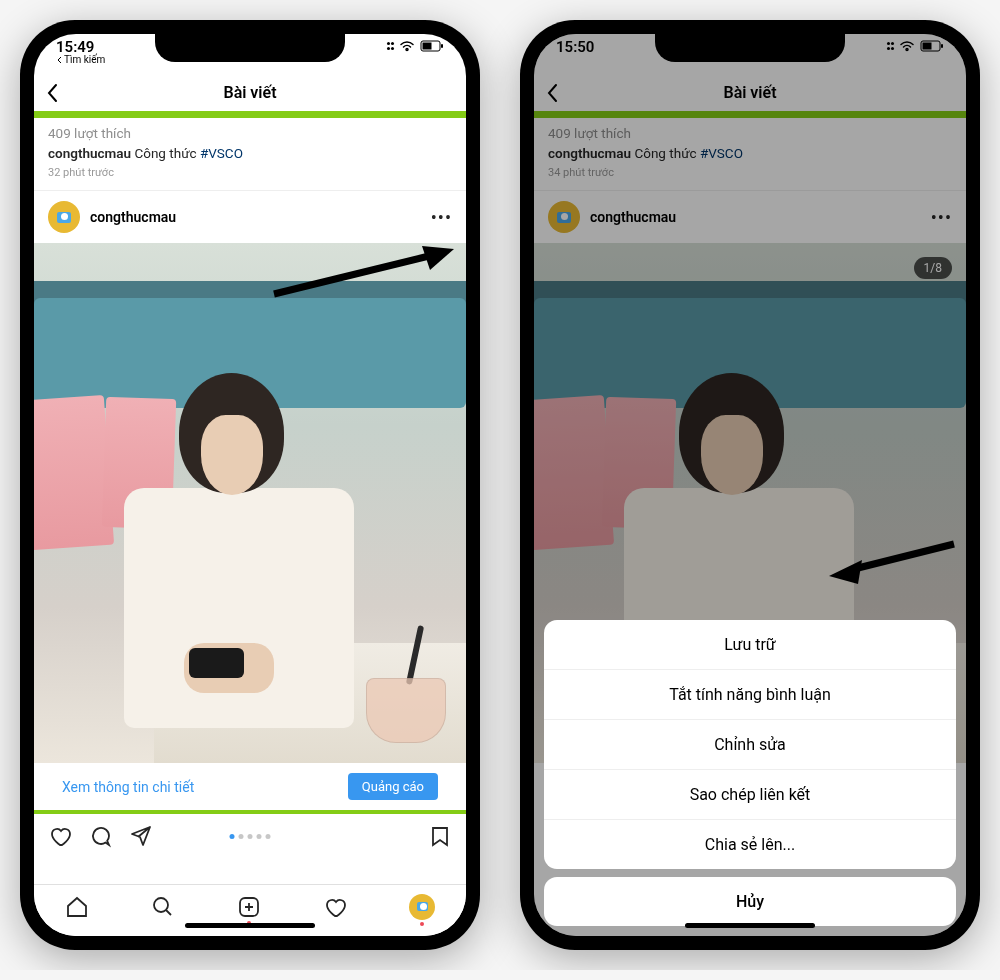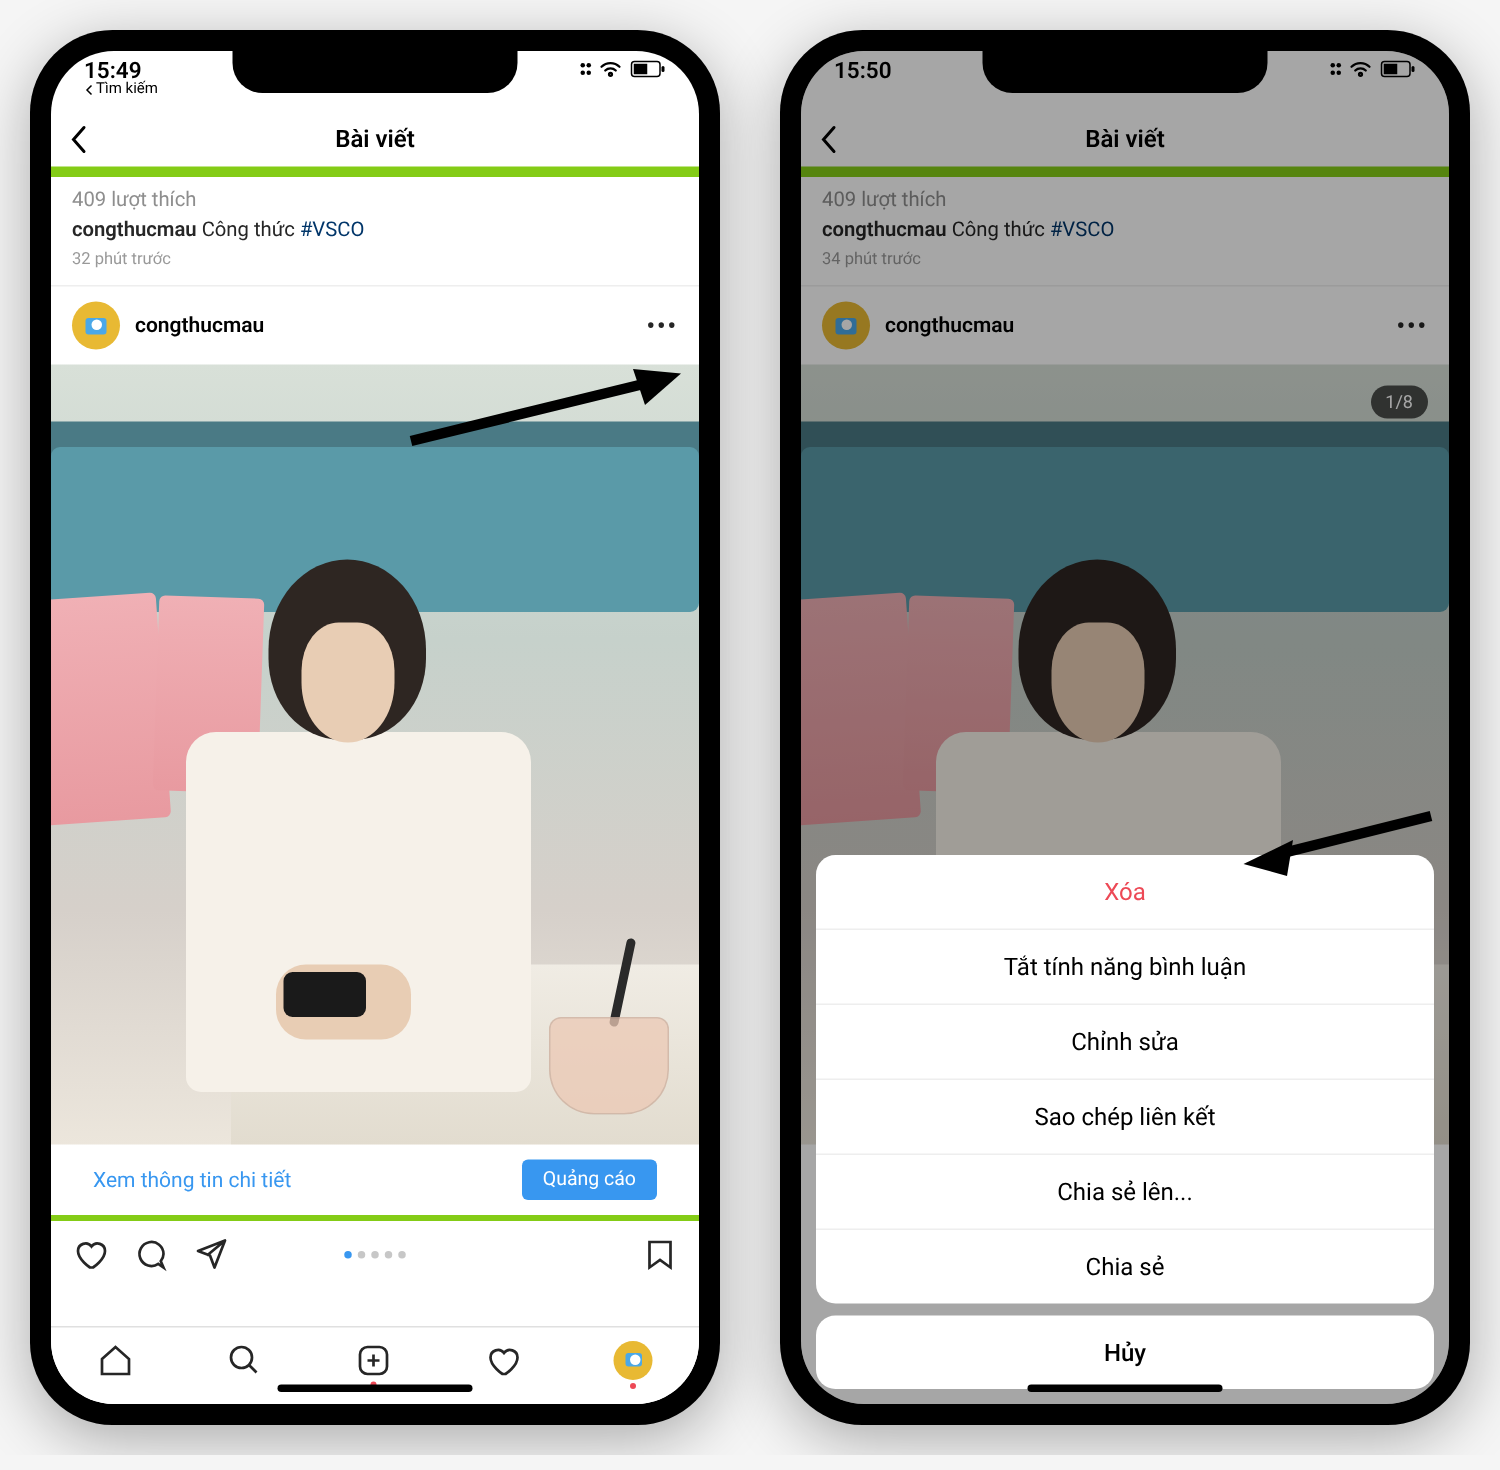--- a/index.html
+++ b/index.html
@@ -507,26 +507,25 @@
       </div>
       <div class="straw"></div>
         <div class="cup"></div>
       <span class="carousel-badge">1/8</span>
     </div>
 
     <div class="dim-overlay"></div>
 
     <div class="action-sheet">
       <div class="sheet-group">
-        <div class="sheet-item destructive">Xóa</div>
+        <div class="sheet-item">Lưu trữ</div>
         <div class="sheet-item">Tắt tính năng bình luận</div>
         <div class="sheet-item">Chỉnh sửa</div>
         <div class="sheet-item">Sao chép liên kết</div>
         <div class="sheet-item">Chia sẻ lên...</div>
-        <div class="sheet-item">Chia sẻ</div>
       </div>
       <div class="sheet-cancel">Hủy</div>
     </div>
 
     <div class="home-indicator" style="z-index:70;"></div>
 
     <div class="arrow" style="top:500px; left:290px;">
       <svg width="140" height="50" viewBox="0 0 140 50">
         <line x1="130" y1="10" x2="30" y2="35" stroke="#000" stroke-width="7"></line>
         <polygon points="5,42 38,26 34,50" fill="#000"></polygon>

